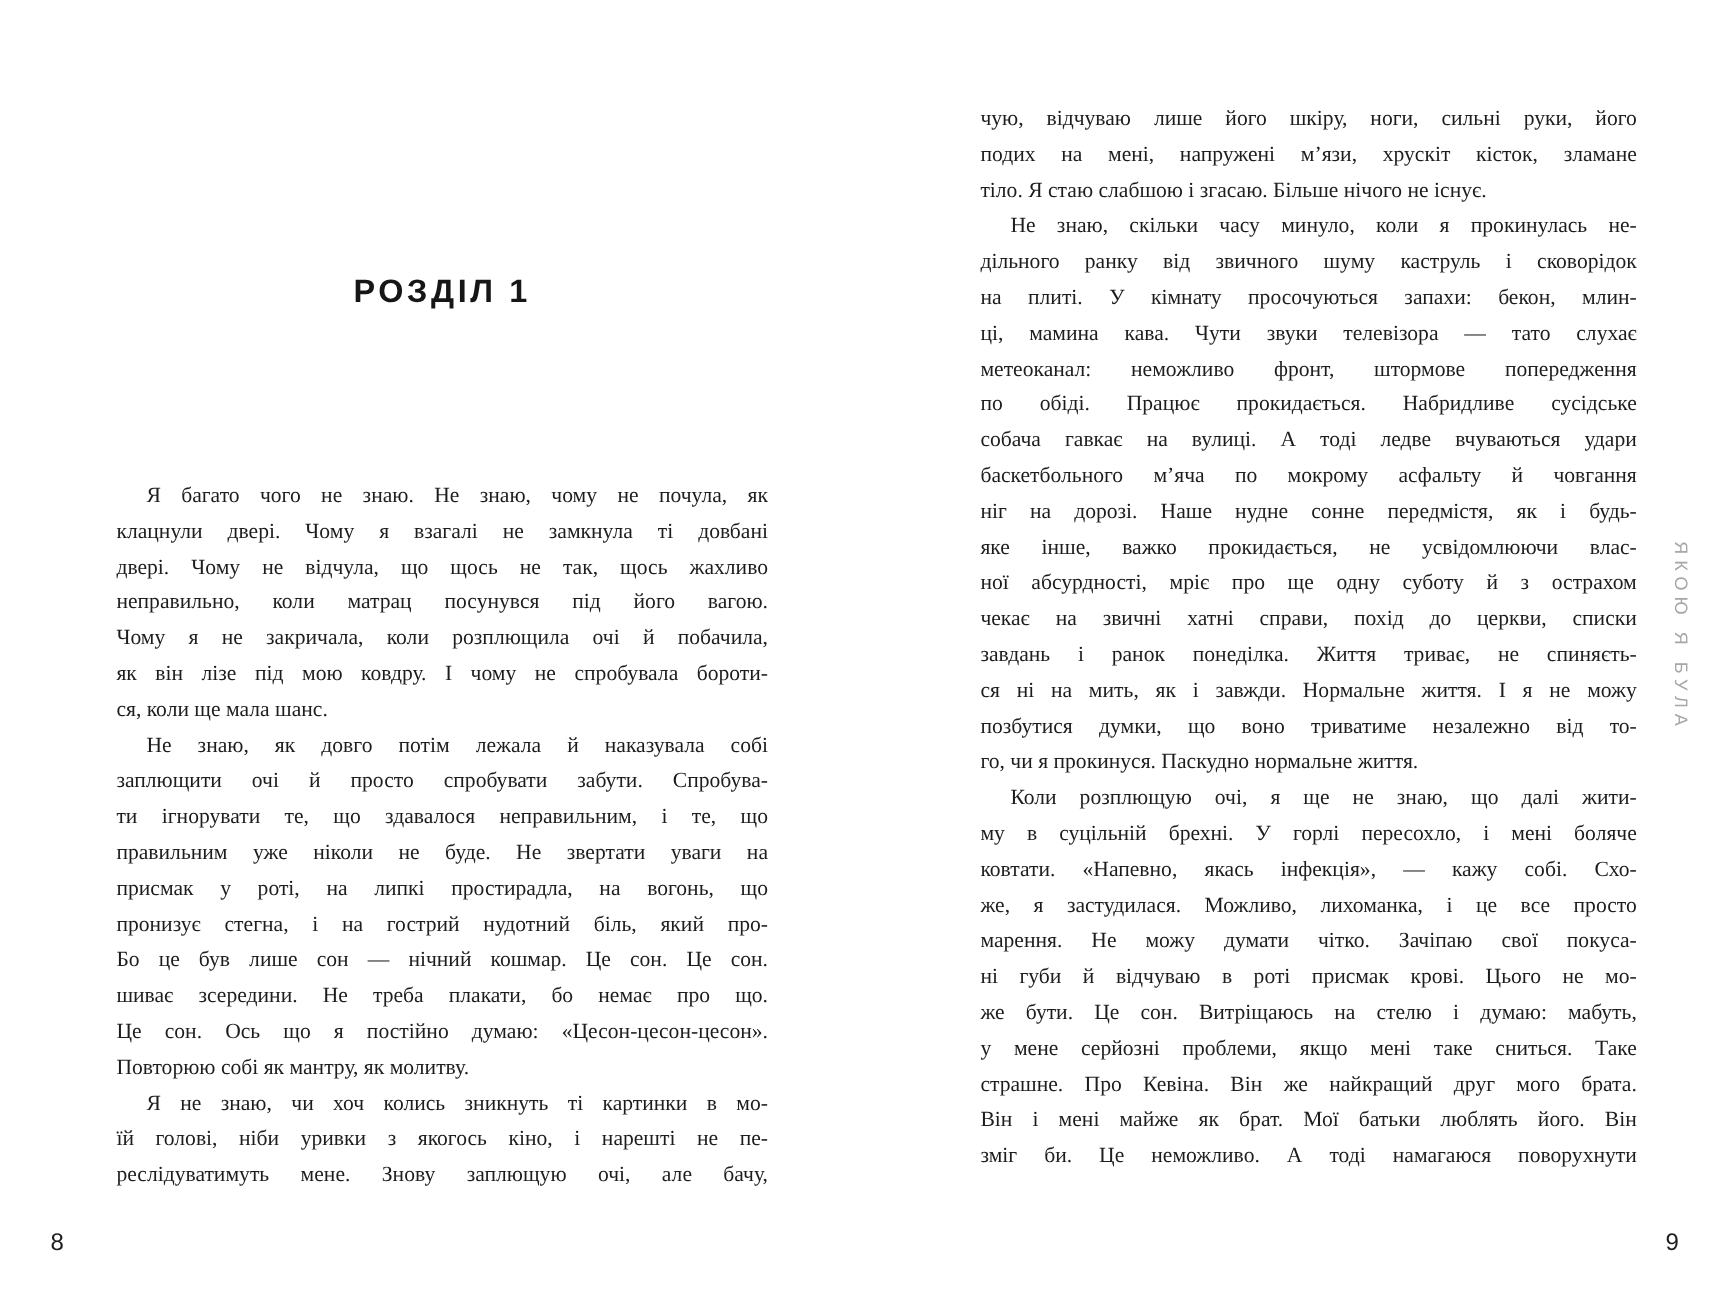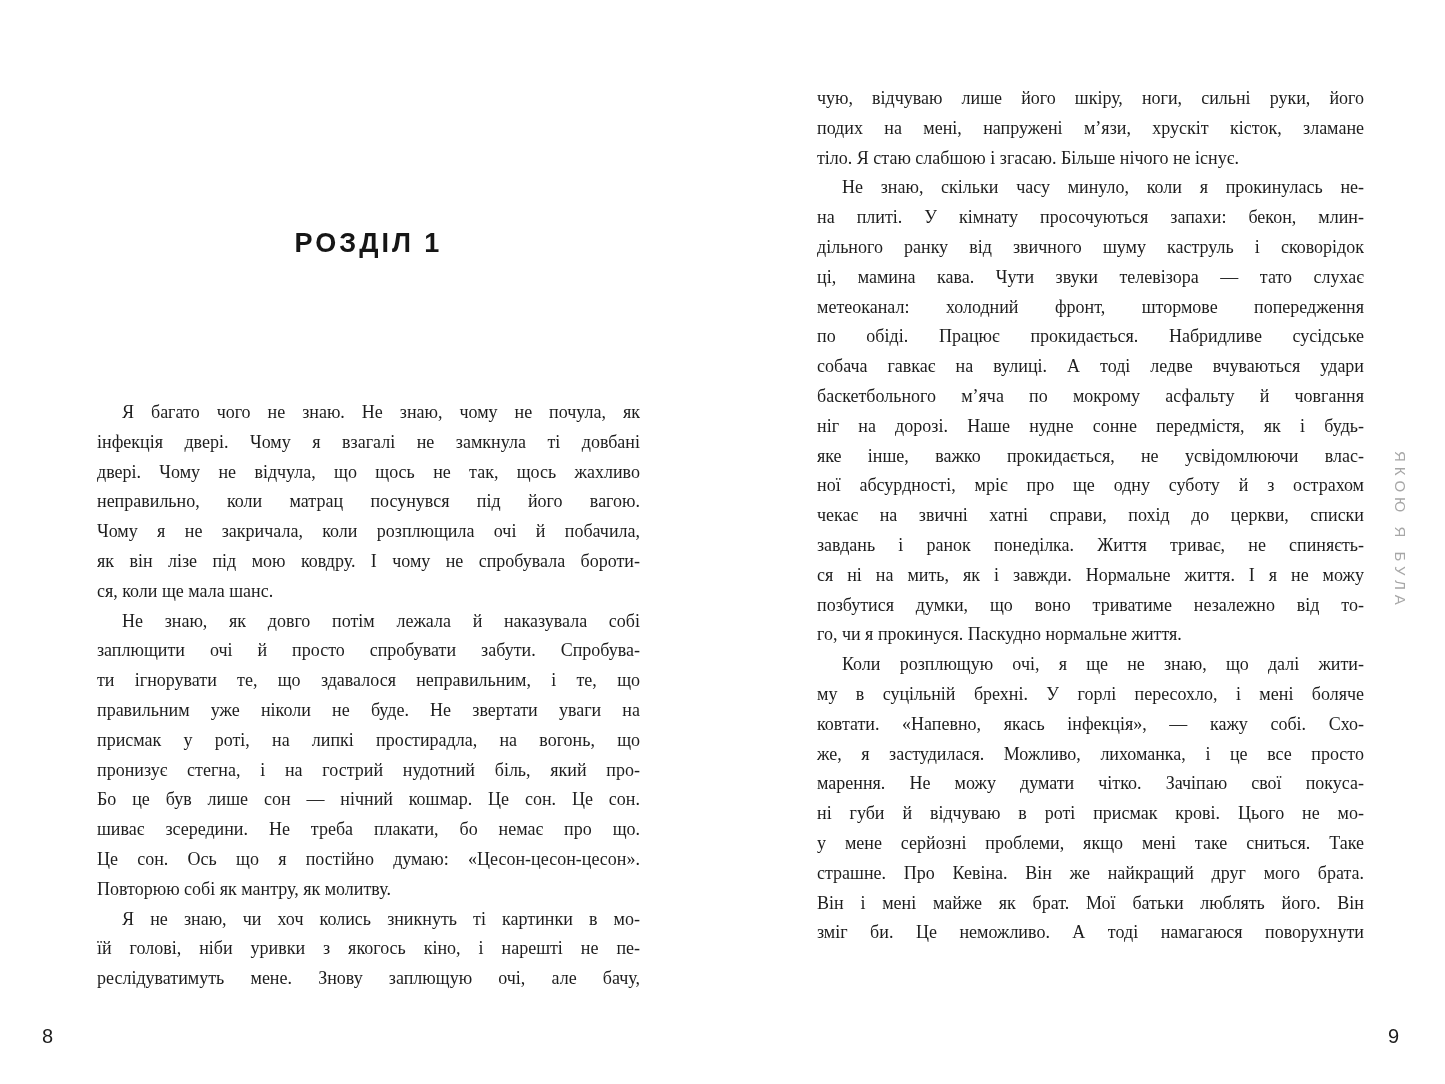--- a/index.html
+++ b/index.html
@@ -67,21 +67,21 @@
 </head>
 <body>
 
 <div class="spread">
 
   <div class="chapter-title">РОЗДІЛ 1</div>
 
   <div class="page-body left">
       <div class="para indent">
         <div class="line">Я багато чого не знаю. Не знаю, чому не почула, як</div>
-        <div class="line">інфекція двері. Чому я взагалі не замкнула ті довбані</div>
+        <div class="line">клацнули двері. Чому я взагалі не замкнула ті довбані</div>
         <div class="line">двері. Чому не відчула, що щось не так, щось жахливо</div>
         <div class="line">неправильно, коли матрац посунувся під його вагою.</div>
         <div class="line">Чому я не закричала, коли розплющила очі й побачила,</div>
         <div class="line">як він лізе під мою ковдру. І чому не спробувала бороти-</div>
         <div class="line final">ся, коли ще мала шанс.</div>
       </div>
       <div class="para indent">
         <div class="line">Не знаю, як довго потім лежала й наказувала собі</div>
         <div class="line">заплющити очі й просто спробувати забути. Спробува-</div>
         <div class="line">ти ігнорувати те, що здавалося неправильним, і те, що</div>
@@ -103,43 +103,44 @@
   <div class="pagenum left">8</div>
 
   <div class="page-body right">
       <div class="para">
         <div class="line">чую, відчуваю лише його шкіру, ноги, сильні руки, його</div>
         <div class="line">подих на мені, напружені м’язи, хрускіт кісток, зламане</div>
         <div class="line final">тіло. Я стаю слабшою і згасаю. Більше нічого не існує.</div>
       </div>
       <div class="para indent">
         <div class="line">Не знаю, скільки часу минуло, коли я прокинулась не-</div>
+        <div class="line">дільного ранку від звичного шуму каструль і сковорідок</div>
         <div class="line">на плиті. У кімнату просочуються запахи: бекон, млин-</div>
-        <div class="line">дільного ранку від звичного шуму каструль і сковорідок</div>
         <div class="line">ці, мамина кава. Чути звуки телевізора — тато слухає</div>
-        <div class="line">метеоканал: холодний фронт, штормове попередження</div>
+        <div class="line">метеоканал: неможливо фронт, штормове попередження</div>
         <div class="line">по обіді. Працює прокидається. Набридливе сусідське</div>
         <div class="line">собача гавкає на вулиці. А тоді ледве вчуваються удари</div>
         <div class="line">баскетбольного м’яча по мокрому асфальту й човгання</div>
         <div class="line">ніг на дорозі. Наше нудне сонне передмістя, як і будь-</div>
         <div class="line">яке інше, важко прокидається, не усвідомлюючи влас-</div>
         <div class="line">ної абсурдності, мріє про ще одну суботу й з острахом</div>
         <div class="line">чекає на звичні хатні справи, похід до церкви, списки</div>
         <div class="line">завдань і ранок понеділка. Життя триває, не спиняєть-</div>
         <div class="line">ся ні на мить, як і завжди. Нормальне життя. І я не можу</div>
         <div class="line">позбутися думки, що воно триватиме незалежно від то-</div>
         <div class="line final">го, чи я прокинуся. Паскудно нормальне життя.</div>
       </div>
       <div class="para indent">
         <div class="line">Коли розплющую очі, я ще не знаю, що далі жити-</div>
         <div class="line">му в суцільній брехні. У горлі пересохло, і мені боляче</div>
         <div class="line">ковтати. «Напевно, якась інфекція», — кажу собі. Схо-</div>
         <div class="line">же, я застудилася. Можливо, лихоманка, і це все просто</div>
         <div class="line">марення. Не можу думати чітко. Зачіпаю свої покуса-</div>
         <div class="line">ні губи й відчуваю в роті присмак крові. Цього не мо-</div>
+        <div class="line">же бути. Це сон. Витріщаюсь на стелю і думаю: мабуть,</div>
         <div class="line">у мене серйозні проблеми, якщо мені таке сниться. Таке</div>
         <div class="line">страшне. Про Кевіна. Він же найкращий друг мого брата.</div>
         <div class="line">Він і мені майже як брат. Мої батьки люблять його. Він</div>
         <div class="line">зміг би. Це неможливо. А тоді намагаюся поворухнути</div>
       </div>
     </div>
 
   <div class="margin-title">ЯКОЮ Я БУЛА</div>
 
   <div class="pagenum right">9</div>

